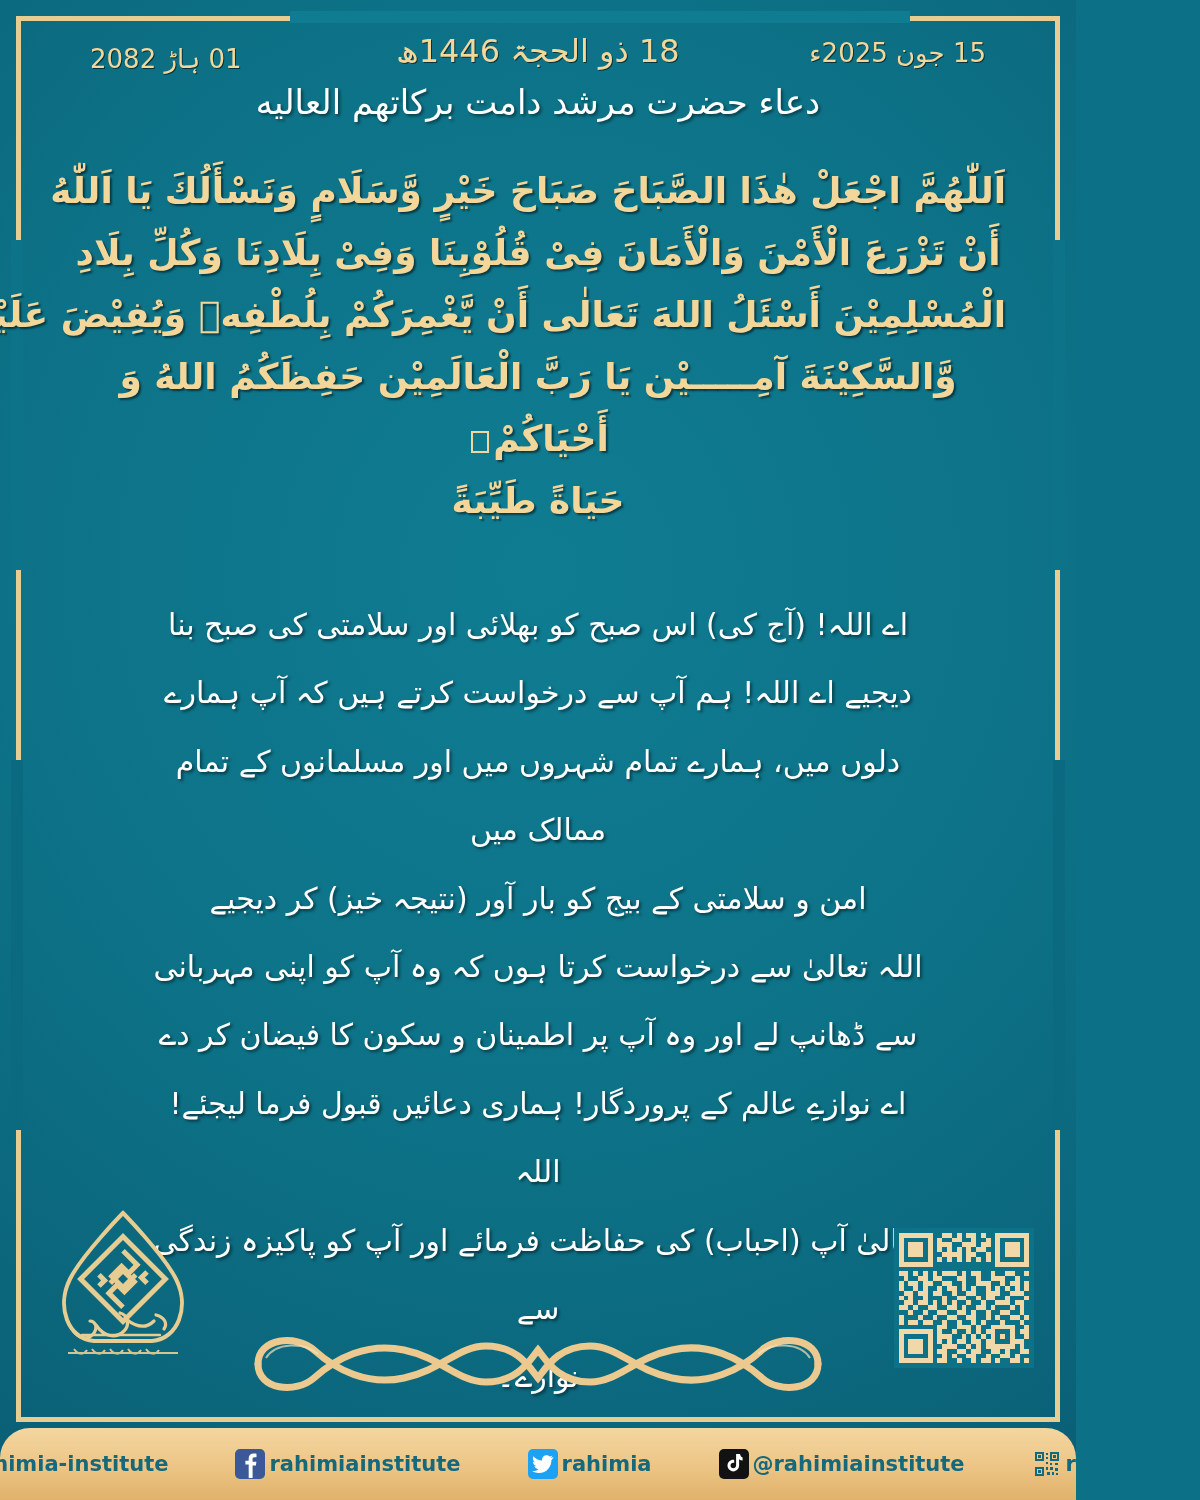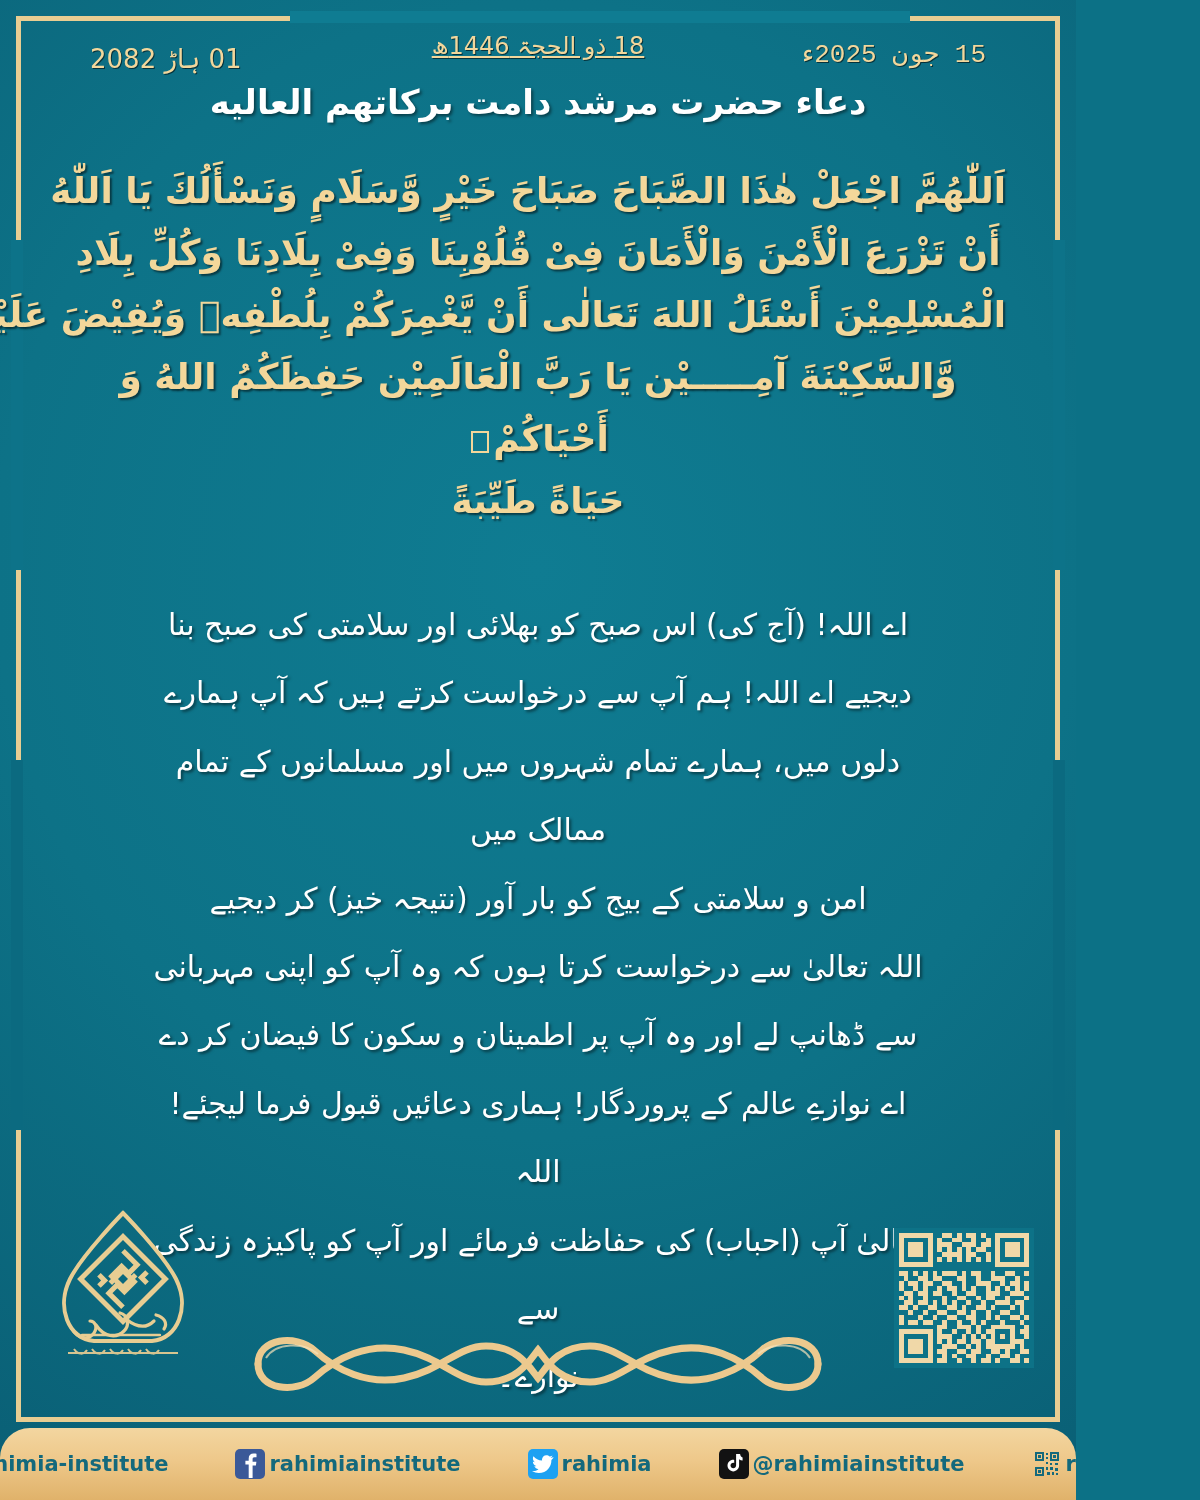--- a/index.html
+++ b/index.html
@@ -37,46 +37,44 @@
   .gap-right-b { right:11px;  top:760px;  width:12px;  height:370px; background:#0b6a80; }
 
   
   .dates {
     position:absolute; left:40px; right:40px; top:14px;
     height:72px;
   }
   .date-hijri {
     position:absolute; left:0; right:0; top:18px;
     text-align:center;
-    font-size:24px;
+    font-size:32px;
     color:#f2d79c;
     direction:rtl;
     font-family:"DejaVu Sans", sans-serif;
     text-shadow:1px 1px 0 rgba(0,0,0,.55);
-    text-decoration:underline;
   }
   .date-bikrami {
     position:absolute; left:50px; top:30px;
     font-size:26px; color:#f2d79c; direction:rtl;
     text-shadow:1px 1px 0 rgba(0,0,0,.55);
   }
   .date-greg {
     position:absolute; right:50px; top:24px;
     font-size:26px; color:#f2d79c; direction:rtl;
     text-shadow:1px 1px 0 rgba(0,0,0,.55);
-    font-family:Liberation Mono, monospace;
   }
 
   
   .title {
     position:absolute; left:0; right:0; top:82px;
     text-align:center;
     direction:rtl;
     font-size:34px;
-    font-weight:bold;
+    font-weight:normal;
     color:#ffffff;
     letter-spacing:0;
     text-shadow:2px 2px 3px rgba(0,0,0,.45);
   }
 
   
   .dua {
     position:absolute; left:70px; right:70px; top:160px;
     direction:rtl;
     text-align:center;

